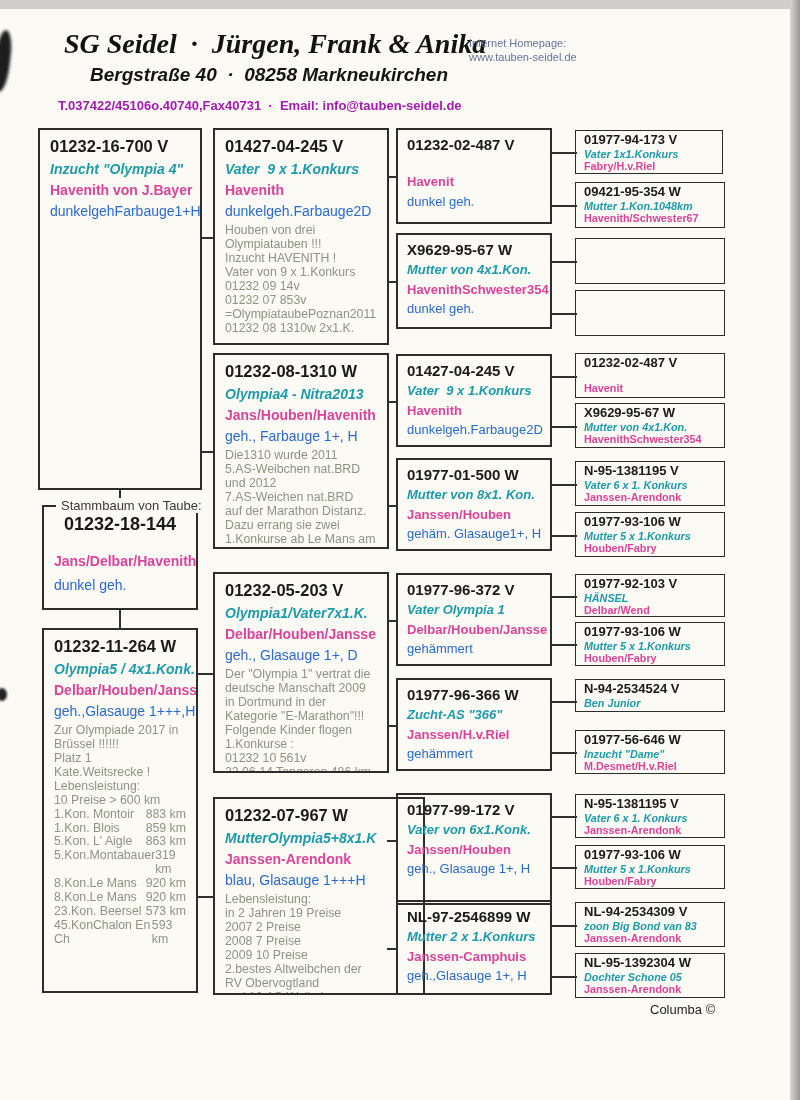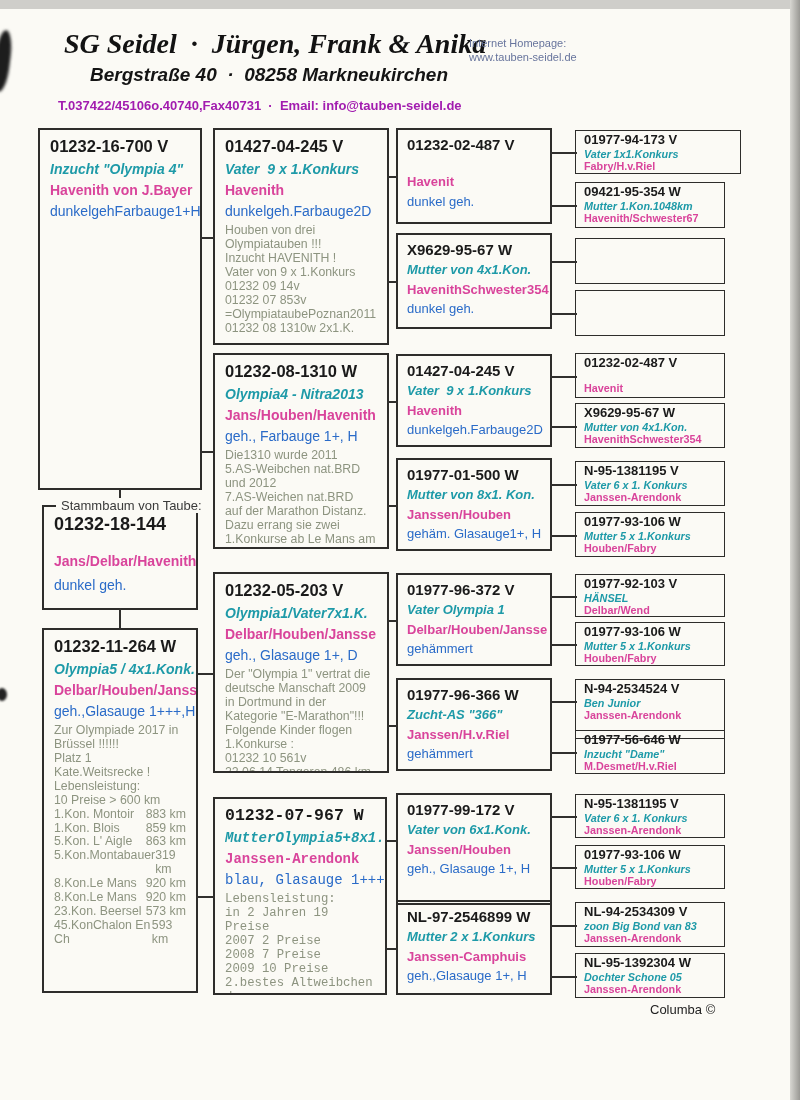--- a/index.html
+++ b/index.html
@@ -26,21 +26,21 @@
 
   .ring{color:#1a1a1a;font-weight:bold;white-space:pre;}
   .line{white-space:pre;}
   .title{color:#1e9aa8;font-weight:bold;font-style:italic;}
   .strain{color:#d9449b;font-weight:bold;}
   .desc{color:#2a6bc8;}
 
   .g12 .ring{font-size:16.5px;margin-bottom:5px;}
   .g12 .line{font-size:14px;margin-bottom:5px;line-height:1.15;}
   .g12 .desc{margin-bottom:3px;}
-  .subject .ring{font-size:18px;margin-bottom:18px;}
+  .subject .ring{font-size:18px;margin-bottom:18px;text-align:center;}
   .subject .line{margin-bottom:8px;}
 
   .g3 .ring{font-size:15px;margin-bottom:4px;}
   .g3 .line{font-size:13px;margin-bottom:4px;line-height:1.2;}
 
   .g4 .ring{font-size:13px;line-height:14px;margin-bottom:1px;}
   .g4 .line{font-size:10.8px;line-height:12px;}
   .line.empty{min-height:1em;}
 
   .notes{margin-top:5px;}
@@ -175,21 +175,21 @@
           <div class="note">Der "Olympia 1" vertrat die</div>
           <div class="note">deutsche Manschaft 2009</div>
           <div class="note">in Dortmund in der</div>
           <div class="note">Kategorie "E-Marathon"!!!</div>
           <div class="note">Folgende Kinder flogen</div>
           <div class="note">1.Konkurse :</div>
           <div class="note">01232 10 561v</div>
           <div class="note">22.06.14 Tongeren 486 km</div>
         </div>
       </div>
-      <div class="box g12" style="left: 213px; top: 797px; width: 174px; height: 198px; font-family: Liberation Mono, monospace;">
+      <div class="box g12" style="left: 213px; top: 797px; width: 212px; height: 198px;">
         <div class="ring">01232-07-967 W</div>
         <div class="line title">MutterOlympia5+8x1.K</div>
         <div class="line strain">Janssen-Arendonk</div>
         <div class="line desc">blau, Glasauge 1+++H</div>
         <div class="notes">
           <div class="note">Lebensleistung:</div>
           <div class="note">in 2 Jahren 19 Preise</div>
           <div class="note">2007 2 Preise</div>
           <div class="note">2008 7 Preise</div>
           <div class="note">2009 10 Preise</div>
@@ -239,21 +239,21 @@
         <div class="line title">Vater von 6x1.Konk.</div>
         <div class="line strain">Janssen/Houben</div>
         <div class="line desc">geh., Glasauge 1+, H</div>
       </div>
       <div class="box g3" style="left: 396px; top: 900px; width: 156px; height: 95px;">
         <div class="ring">NL-97-2546899 W</div>
         <div class="line title">Mutter 2 x 1.Konkurs</div>
         <div class="line strain">Janssen-Camphuis</div>
         <div class="line desc">geh.,Glasauge 1+, H</div>
       </div>
-      <div class="box g4" style="left: 575px; top: 130px; width: 166px; height: 44px;">
+      <div class="box g4" style="left: 575px; top: 130px; width: 148px; height: 44px;">
         <div class="ring">01977-94-173 V</div>
         <div class="line title">Vater 1x1.Konkurs</div>
         <div class="line strain">Fabry/H.v.Riel</div>
       </div>
       <div class="box g4" style="left: 575px; top: 182px; width: 150px; height: 46px;">
         <div class="ring">09421-95-354 W</div>
         <div class="line title">Mutter 1.Kon.1048km</div>
         <div class="line strain">Havenith/Schwester67</div>
       </div>
       <div class="box g4" style="left: 575px; top: 238px; width: 150px; height: 46px;"></div>
@@ -281,21 +281,21 @@
       <div class="box g4" style="left: 575px; top: 574px; width: 150px; height: 43px;">
         <div class="ring">01977-92-103 V</div>
         <div class="line title">HÄNSEL</div>
         <div class="line strain">Delbar/Wend</div>
       </div>
       <div class="box g4" style="left: 575px; top: 622px; width: 150px; height: 44px;">
         <div class="ring">01977-93-106 W</div>
         <div class="line title">Mutter 5 x 1.Konkurs</div>
         <div class="line strain">Houben/Fabry</div>
       </div>
-      <div class="box g4" style="left: 575px; top: 679px; width: 150px; height: 60px;">
+      <div class="box g4" style="left: 575px; top: 679px; width: 150px; height: 33px;">
         <div class="ring">N-94-2534524 V</div>
         <div class="line title">Ben Junior</div>
         <div class="line strain">Janssen-Arendonk</div>
       </div>
       <div class="box g4" style="left: 575px; top: 730px; width: 150px; height: 44px;">
         <div class="ring">01977-56-646 W</div>
         <div class="line title">Inzucht "Dame"</div>
         <div class="line strain">M.Desmet/H.v.Riel</div>
       </div>
       <div class="box g4" style="left: 575px; top: 794px; width: 150px; height: 44px;">

